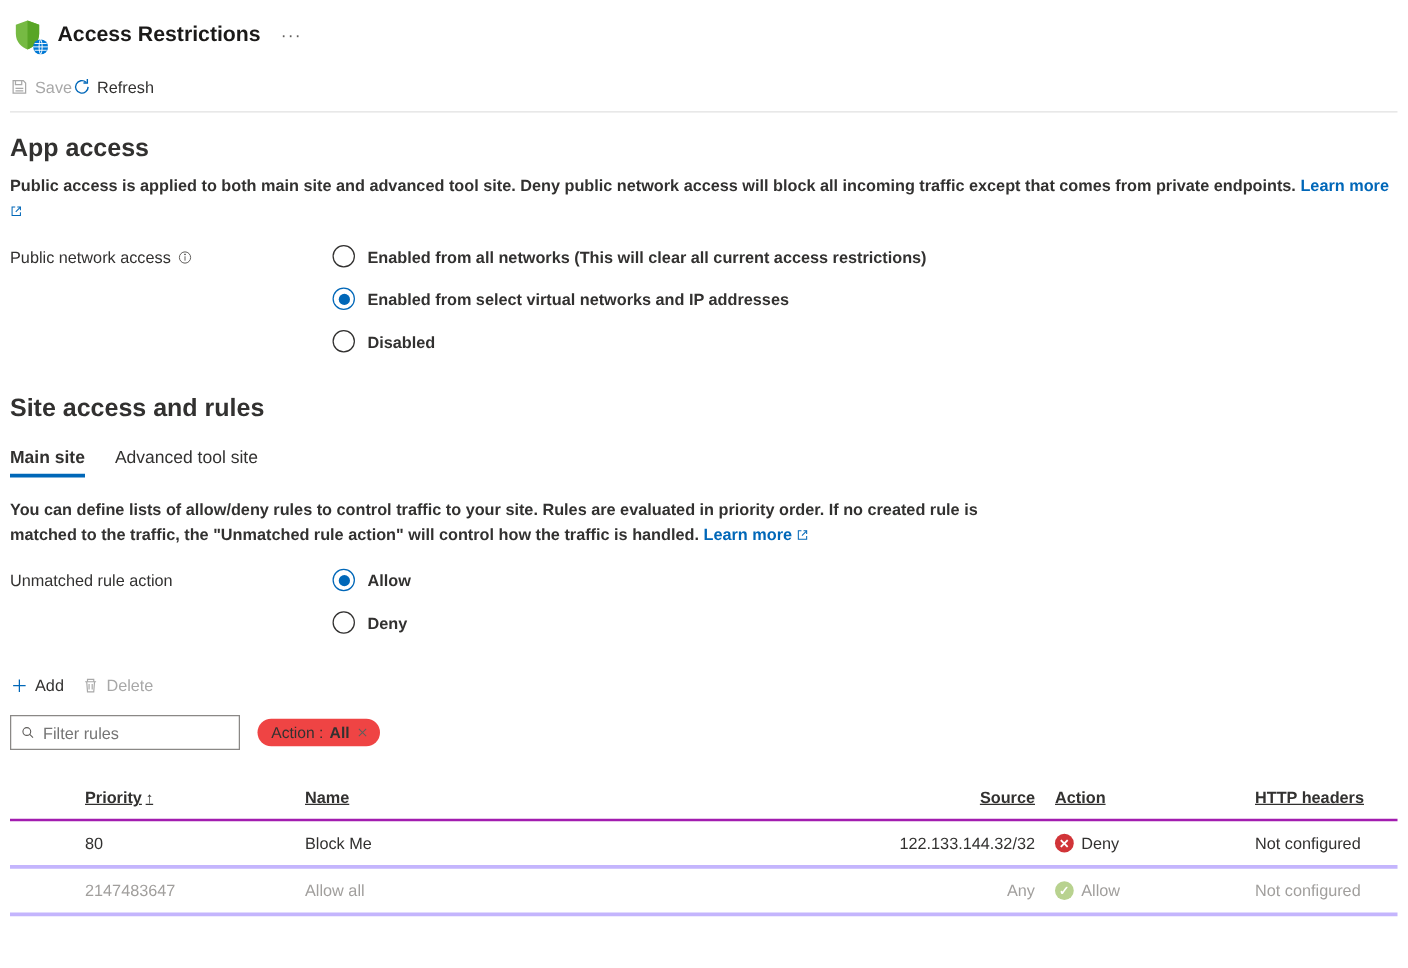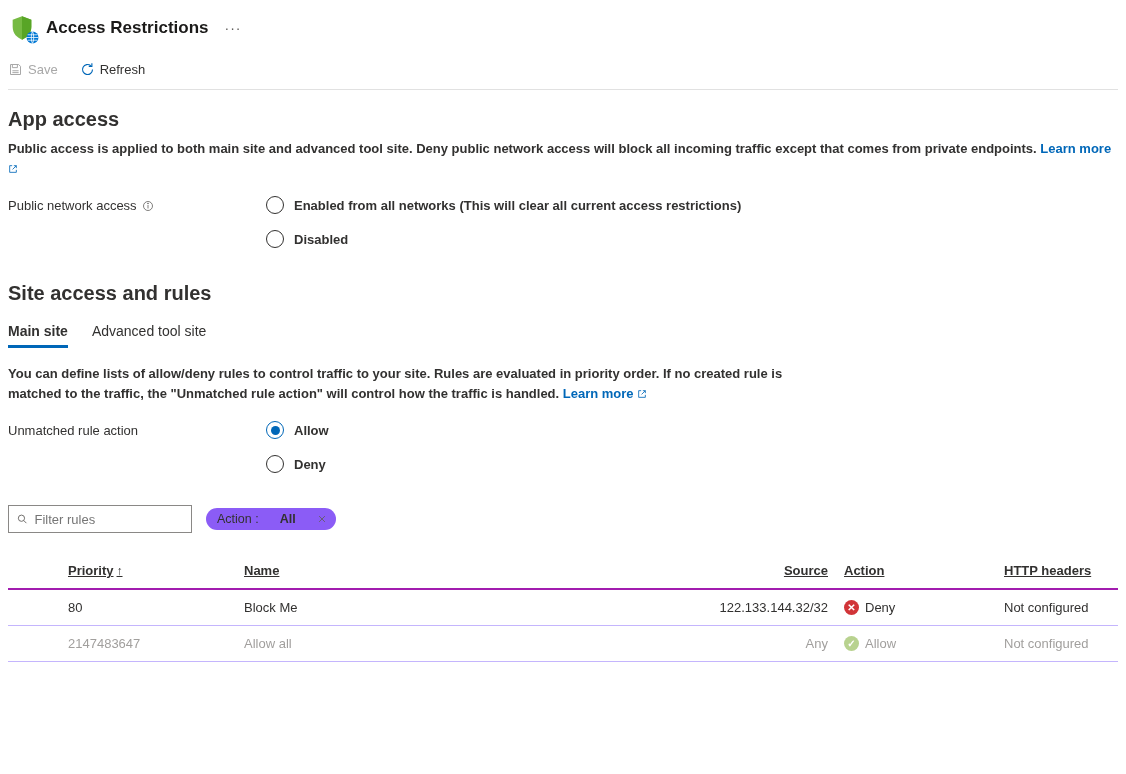--- a/index.html
+++ b/index.html
@@ -7,21 +7,21 @@
 
     
     .header { display: flex; align-items: center; gap: 10px; margin-bottom: 20px; padding-top: 6px; }
     .header h1 { font-size: 17px; font-weight: 600; color: #1b1a19; }
     .shield-wrap { position: relative; width: 28px; height: 28px; }
     .shield-wrap svg.shield { width: 28px; height: 28px; }
     .shield-wrap svg.globe { position: absolute; bottom: -2px; right: -3px; width: 13px; height: 13px; }
     .ellipsis { color: #605e5c; font-size: 14px; letter-spacing: 1px; cursor: pointer; padding: 0 6px; }
 
     
-    .toolbar { display: flex; align-items: center; gap: 22px; padding: 0 0 12px 0; border-bottom: 1px solid #e1e1e1; }
+    .toolbar { display: flex; align-items: center; gap: 0; padding: 0 0 12px 0; border-bottom: 1px solid #e1e1e1; }
     .toolbar .btn { display: flex; align-items: center; gap: 5px; cursor: pointer; font-size: 13px; }
     .toolbar .btn.disabled { color: #a8a8a8; cursor: default; }
     .toolbar .btn svg { width: 15px; height: 15px; }
 
     
     .section { margin-top: 18px; }
     .section h2 { font-size: 20px; font-weight: 600; margin-bottom: 8px; }
     .section p.desc { font-size: 13px; color: #323130; line-height: 1.5; font-weight: bold; }
     a.link { color: #0067b8; text-decoration: none; }
     a.link svg { width: 10px; height: 10px; vertical-align: -1px; }
@@ -45,28 +45,28 @@
     .action-bar { display: flex; align-items: center; gap: 14px; margin-top: 18px; }
     .action-bar .btn { display: flex; align-items: center; gap: 5px; cursor: pointer; }
     .action-bar .btn.disabled { color: #a8a8a8; cursor: default; }
     .action-bar .btn svg { width: 15px; height: 15px; }
 
     
     .filter-row { display: flex; align-items: center; gap: 14px; margin-top: 16px; }
     .search-box { display: flex; align-items: center; gap: 6px; border: 1px solid #8a8886; width: 184px; height: 28px; padding: 0 7px; }
     .search-box svg { width: 14px; height: 14px; }
     .search-box input { border: none; outline: none; font-size: 13px; width: 100%; color: #323130; }
-    .filter-pill { display: flex; align-items: center; gap: 21px; background: #8b5cf6; border-radius: 14px; padding: 4px 9px 4px 11px; font-size: 12.5px; }
+    .filter-pill { display: flex; align-items: center; gap: 5px; background: #ef4444; border-radius: 14px; padding: 4px 9px 4px 11px; font-size: 12.5px; }
     .filter-pill b { font-weight: 600; }
     .filter-pill svg { width: 10px; height: 10px; cursor: pointer; }
 
     
     table { width: 100%; border-collapse: collapse; margin-top: 20px; font-size: 13px; }
     th { text-align: left; font-weight: 600; padding: 10px 8px; border-bottom: 2px solid #a21caf; text-decoration: underline; }
-    td { padding: 10px 8px; border-bottom: 1px solid #c4b5fd; }
+    td { padding: 10px 8px; border-bottom: 3px solid #c4b5fd; }
     th:first-child, td:first-child { padding-left: 60px; }
     th:nth-child(1), td:nth-child(1) { width: 228px; }
     th:nth-child(2), td:nth-child(2) { width: 168px; }
     th:nth-child(3), td:nth-child(3) { width: 432px; text-align: right; }
     th:nth-child(4), td:nth-child(4) { width: 160px; }
     tr.muted td { color: #a19f9d; }
     .sort-arrow { font-size: 12px; margin-left: 3px; }
     .action-cell { display: flex; align-items: center; gap: 6px; }
     .circ-ic { width: 15px; height: 15px; border-radius: 50%; display: flex; align-items: center; justify-content: center; color: #fff; font-size: 10px; font-weight: bold; flex-shrink: 0; }
     .circ-ic.deny { background: #d13438; }
@@ -132,20 +132,24 @@
           <path d="M12 10 V17"></path>
           <circle cx="12" cy="7" r="0.8" fill="#605e5c"></circle>
         </svg>
     </div>
     <div class="field-options">
       <div class="radio-row">
         <div class="radio"></div>
         <span>Enabled from all networks (This will clear all current access restrictions)</span>
       </div>
       <div class="radio-row">
+        <div class="radio selected"></div>
+        <span>Enabled from select virtual networks and IP addresses</span>
+      </div>
+      <div class="radio-row">
         <div class="radio"></div>
         <span>Disabled</span>
       </div>
     </div>
   </div>
 </div>
 
 <div class="section">
   <h2>Site access and rules</h2>
 
@@ -173,20 +177,37 @@
         <div class="radio selected"></div>
         <span>Allow</span>
       </div>
       <div class="radio-row">
         <div class="radio"></div>
         <span>Deny</span>
       </div>
     </div>
   </div>
 
+  <div class="action-bar">
+    <div class="btn">
+      <svg viewBox="0 0 24 24" fill="none" stroke="#0067b8" stroke-width="1.6">
+          <path d="M12 4 V20 M4 12 H20"></path>
+        </svg>
+      <span>Add</span>
+    </div>
+    <div class="btn disabled">
+      <svg viewBox="0 0 24 24" fill="none" stroke="#a8a8a8" stroke-width="1.5">
+          <path d="M5 7 H19"></path>
+          <path d="M8 7 V4 H16 V7"></path>
+          <path d="M7 7 L8 20 H16 L17 7"></path>
+          <path d="M10 10 V17 M14 10 V17"></path>
+        </svg>
+      <span>Delete</span>
+    </div>
+  </div>
 
   <div class="filter-row">
     <div class="search-box">
       <svg viewBox="0 0 24 24" fill="none" stroke="#605e5c" stroke-width="1.7">
           <circle cx="10.5" cy="10.5" r="6"></circle>
           <path d="M15 15 L20 20"></path>
         </svg>
       <input type="text" placeholder="Filter rules" style="">
     </div>
     <div class="filter-pill">

